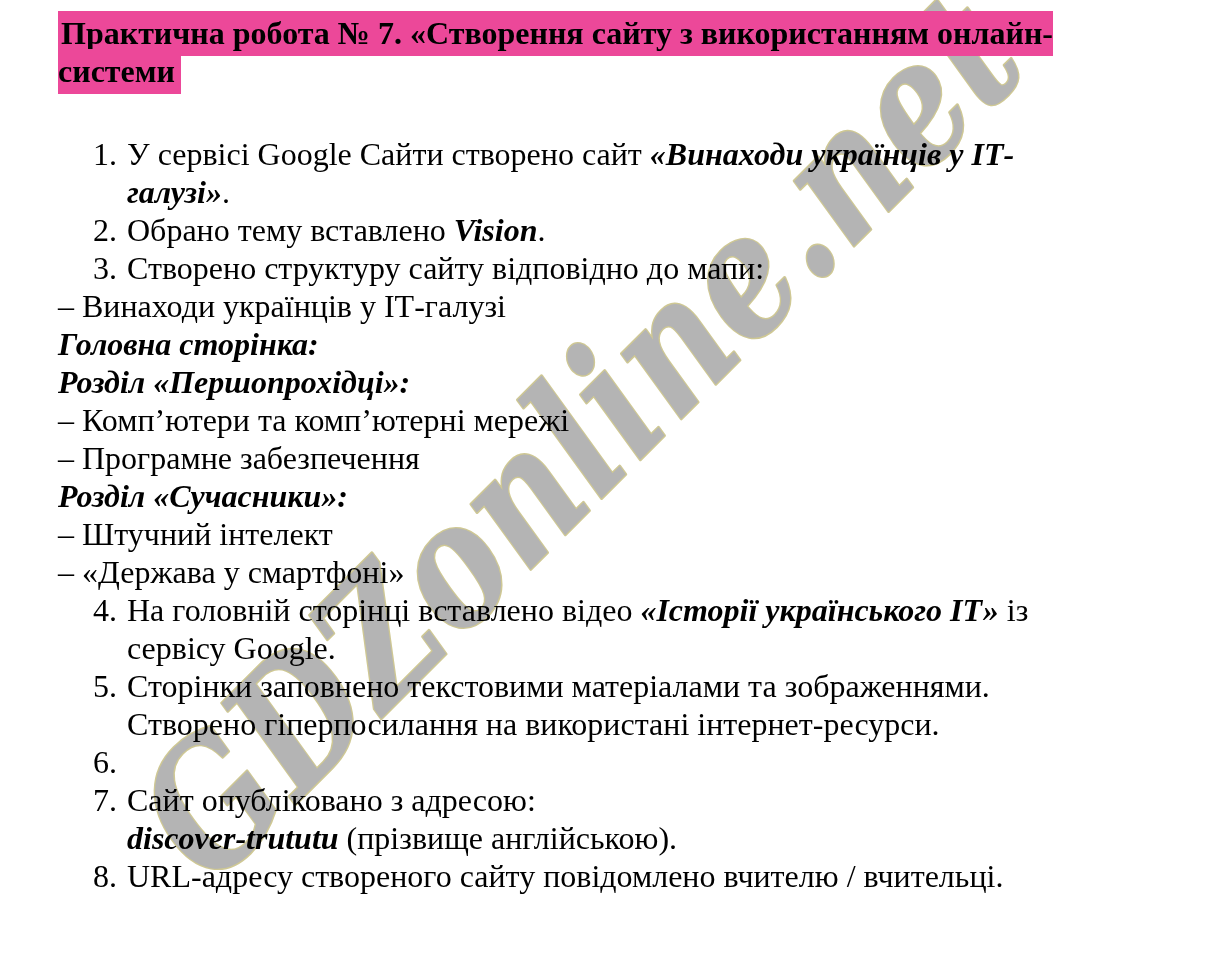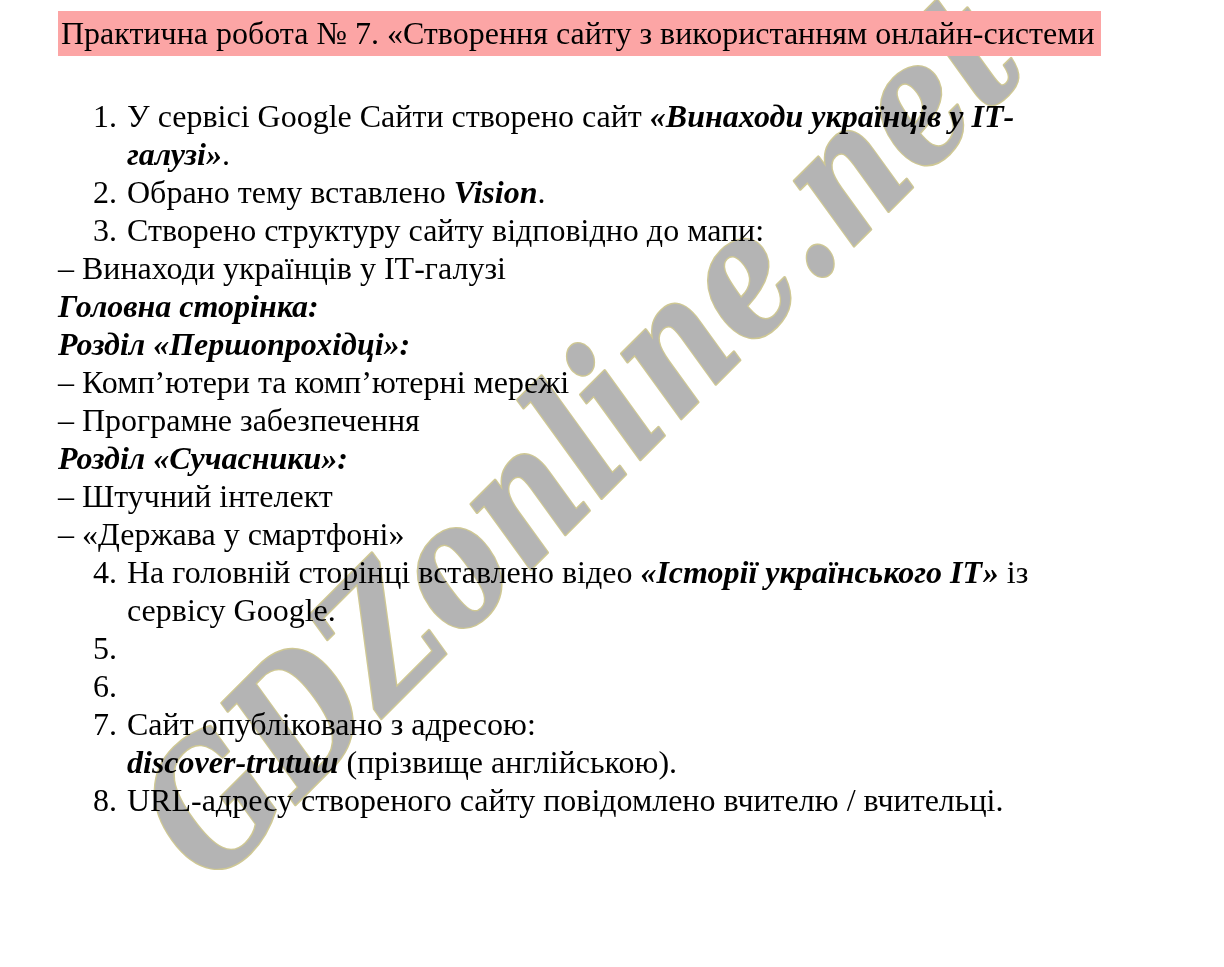--- a/index.html
+++ b/index.html
@@ -26,22 +26,23 @@
     width: 1080px;
     z-index: 1;
   }
   .title {
     margin: 0;
     font-size: 32px;
     line-height: 38px;
     font-weight: normal;
   }
   .title .hl {
-    background: #fca5a5;
+    background: #ec4899;
     padding: 4px 6px 5px 3px;
+    font-weight: bold;
   }
   .body-text { margin-top: 45px; }
   .line {
     position: relative;
     font-size: 32px;
     line-height: 38px;
     height: 38px;
     white-space: nowrap;
   }
   .indent { padding-left: 69px; }
@@ -84,22 +85,23 @@
       <div class="line"><b>Розділ «Сучасники»:</b></div>
 
       <div class="line"><span>– Штучний інтелект</span></div>
 
       <div class="line"><span>– «Держава у смартфоні»</span></div>
 
       <div class="line indent"><span class="num">4.</span><span>На головній сторінці вставлено відео </span><b>«Історії українського ІТ»</b><span> із</span></div>
 
       <div class="line indent"><span>сервісу Google.</span></div>
 
-      <div class="line indent"><span class="num">5.</span></div>
+      <div class="line indent"><span class="num">5.</span><span>Сторінки заповнено текстовими матеріалами та зображеннями.</span></div>
 
+      <div class="line indent"><span>Створено гіперпосилання на використані інтернет-ресурси.</span></div>
 
       <div class="line indent"><span class="num">6.</span></div>
 
       <div class="line indent"><span class="num">7.</span><span>Сайт опубліковано з адресою:</span></div>
 
       <div class="line indent"><b>discover-trututu</b><span> (прізвище англійською).</span></div>
 
       <div class="line indent"><span class="num">8.</span><span>URL-адресу створеного сайту повідомлено вчителю / вчительці.</span></div>
 
     </div>

